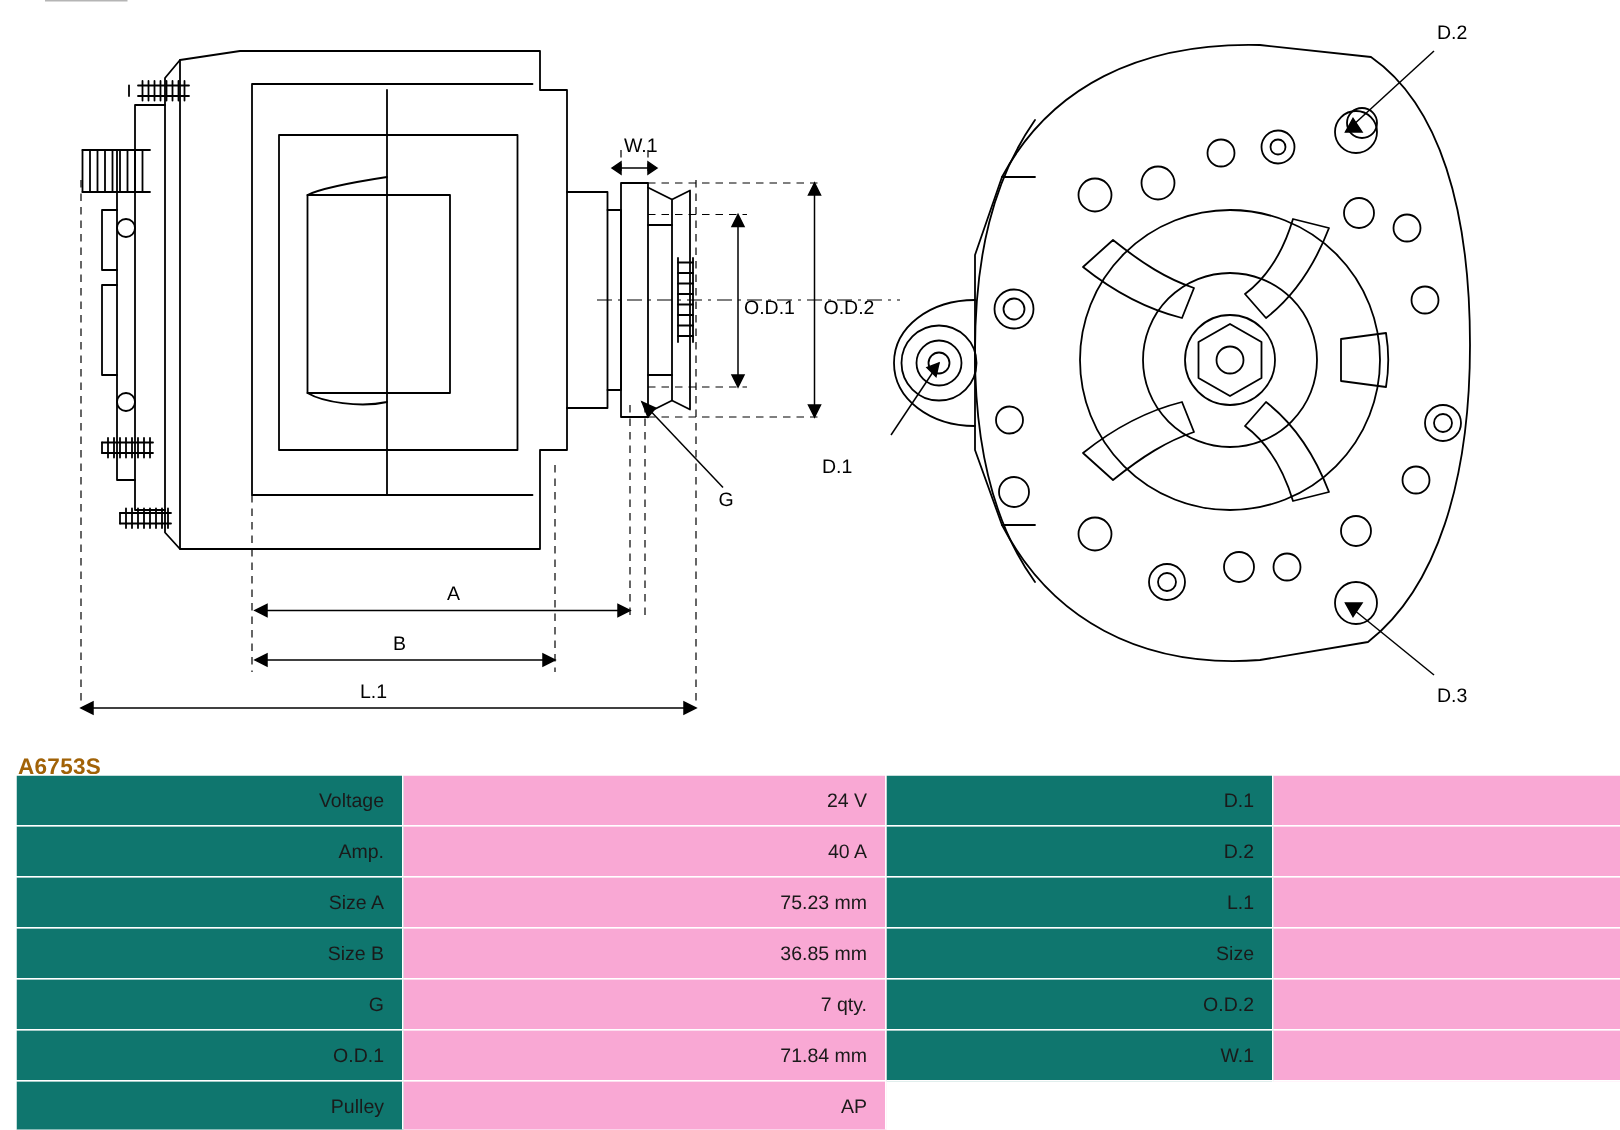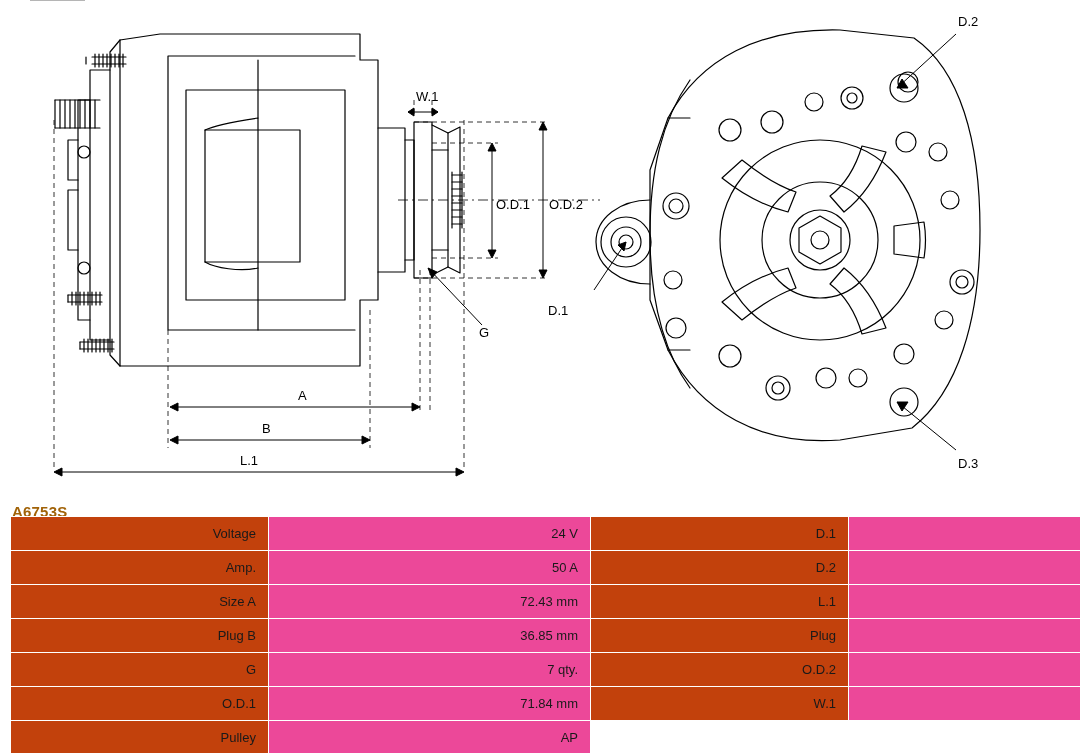--- a/index.html
+++ b/index.html
@@ -46,27 +46,27 @@
     table-layout: fixed;
   }
   .spec-table td {
     height: 33px;
     font-size: 13px;
     padding: 0 12px;
     border: 1px solid #ffffff;
     vertical-align: middle;
   }
   .lbl {
-    background: #c2410c;
+    background: #0f766e;
     text-align: right;
     color: #1a1a1a;
     width: 233px;
   }
   .val {
-    background: #ec4899;
+    background: #f9a8d4;
     text-align: right;
     color: #1a1a1a;
     width: 297px;
   }
   .val.empty {
     background: #ffffff;
   }
   .lbl.empty {
     background: #ffffff;
   }
@@ -262,34 +262,34 @@
   <table class="spec-table">
     <tbody>
       <tr>
         <td class="lbl">Voltage</td>
         <td class="val">24 V</td>
         <td class="lbl">D.1</td>
         <td class="val">9.00 mm</td>
       </tr>
       <tr>
         <td class="lbl">Amp.</td>
-        <td class="val">50 A</td>
+        <td class="val">40 A</td>
         <td class="lbl">D.2</td>
         <td class="val">11.00 mm</td>
       </tr>
       <tr>
         <td class="lbl">Size A</td>
-        <td class="val">72.43 mm</td>
+        <td class="val">75.23 mm</td>
         <td class="lbl">L.1</td>
         <td class="val">172.00 mm</td>
       </tr>
       <tr>
-        <td class="lbl">Plug B</td>
+        <td class="lbl">Size B</td>
         <td class="val">36.85 mm</td>
-        <td class="lbl">Plug</td>
+        <td class="lbl">Size</td>
         <td class="val">PL_3302</td>
       </tr>
       <tr>
         <td class="lbl">G</td>
         <td class="val">7 qty.</td>
         <td class="lbl">O.D.2</td>
         <td class="val">76.00 mm</td>
       </tr>
       <tr>
         <td class="lbl">O.D.1</td>

